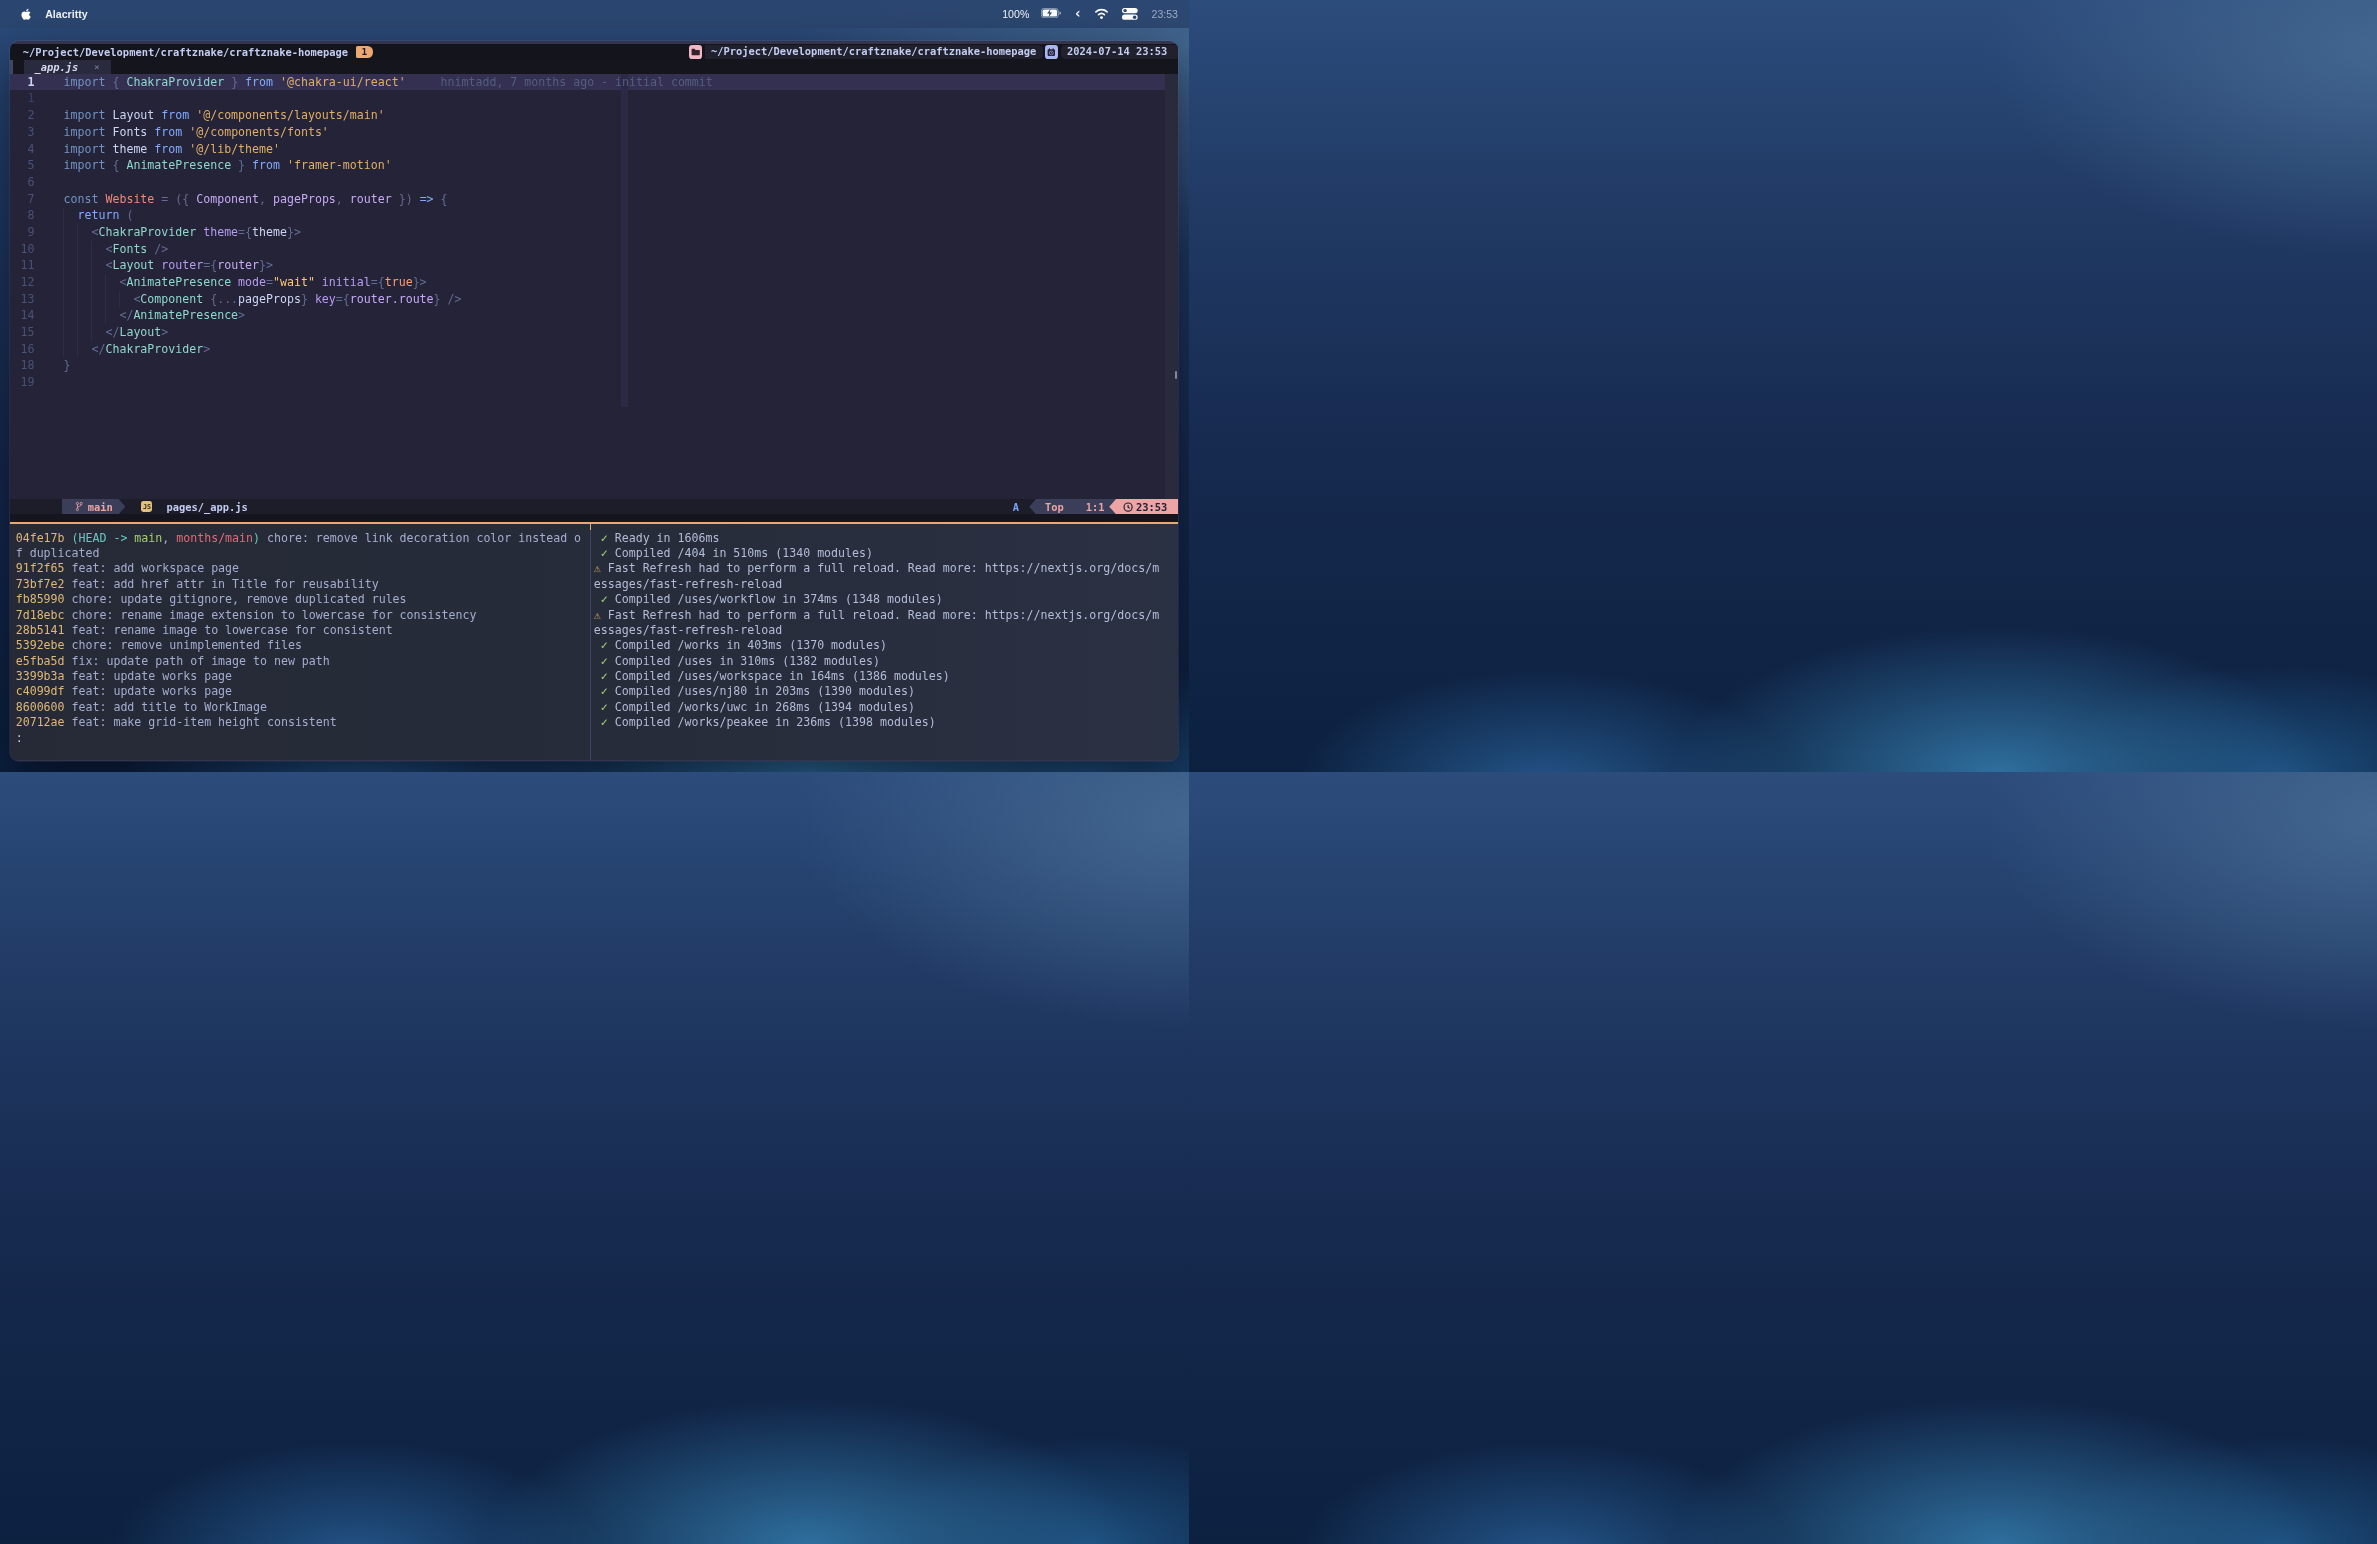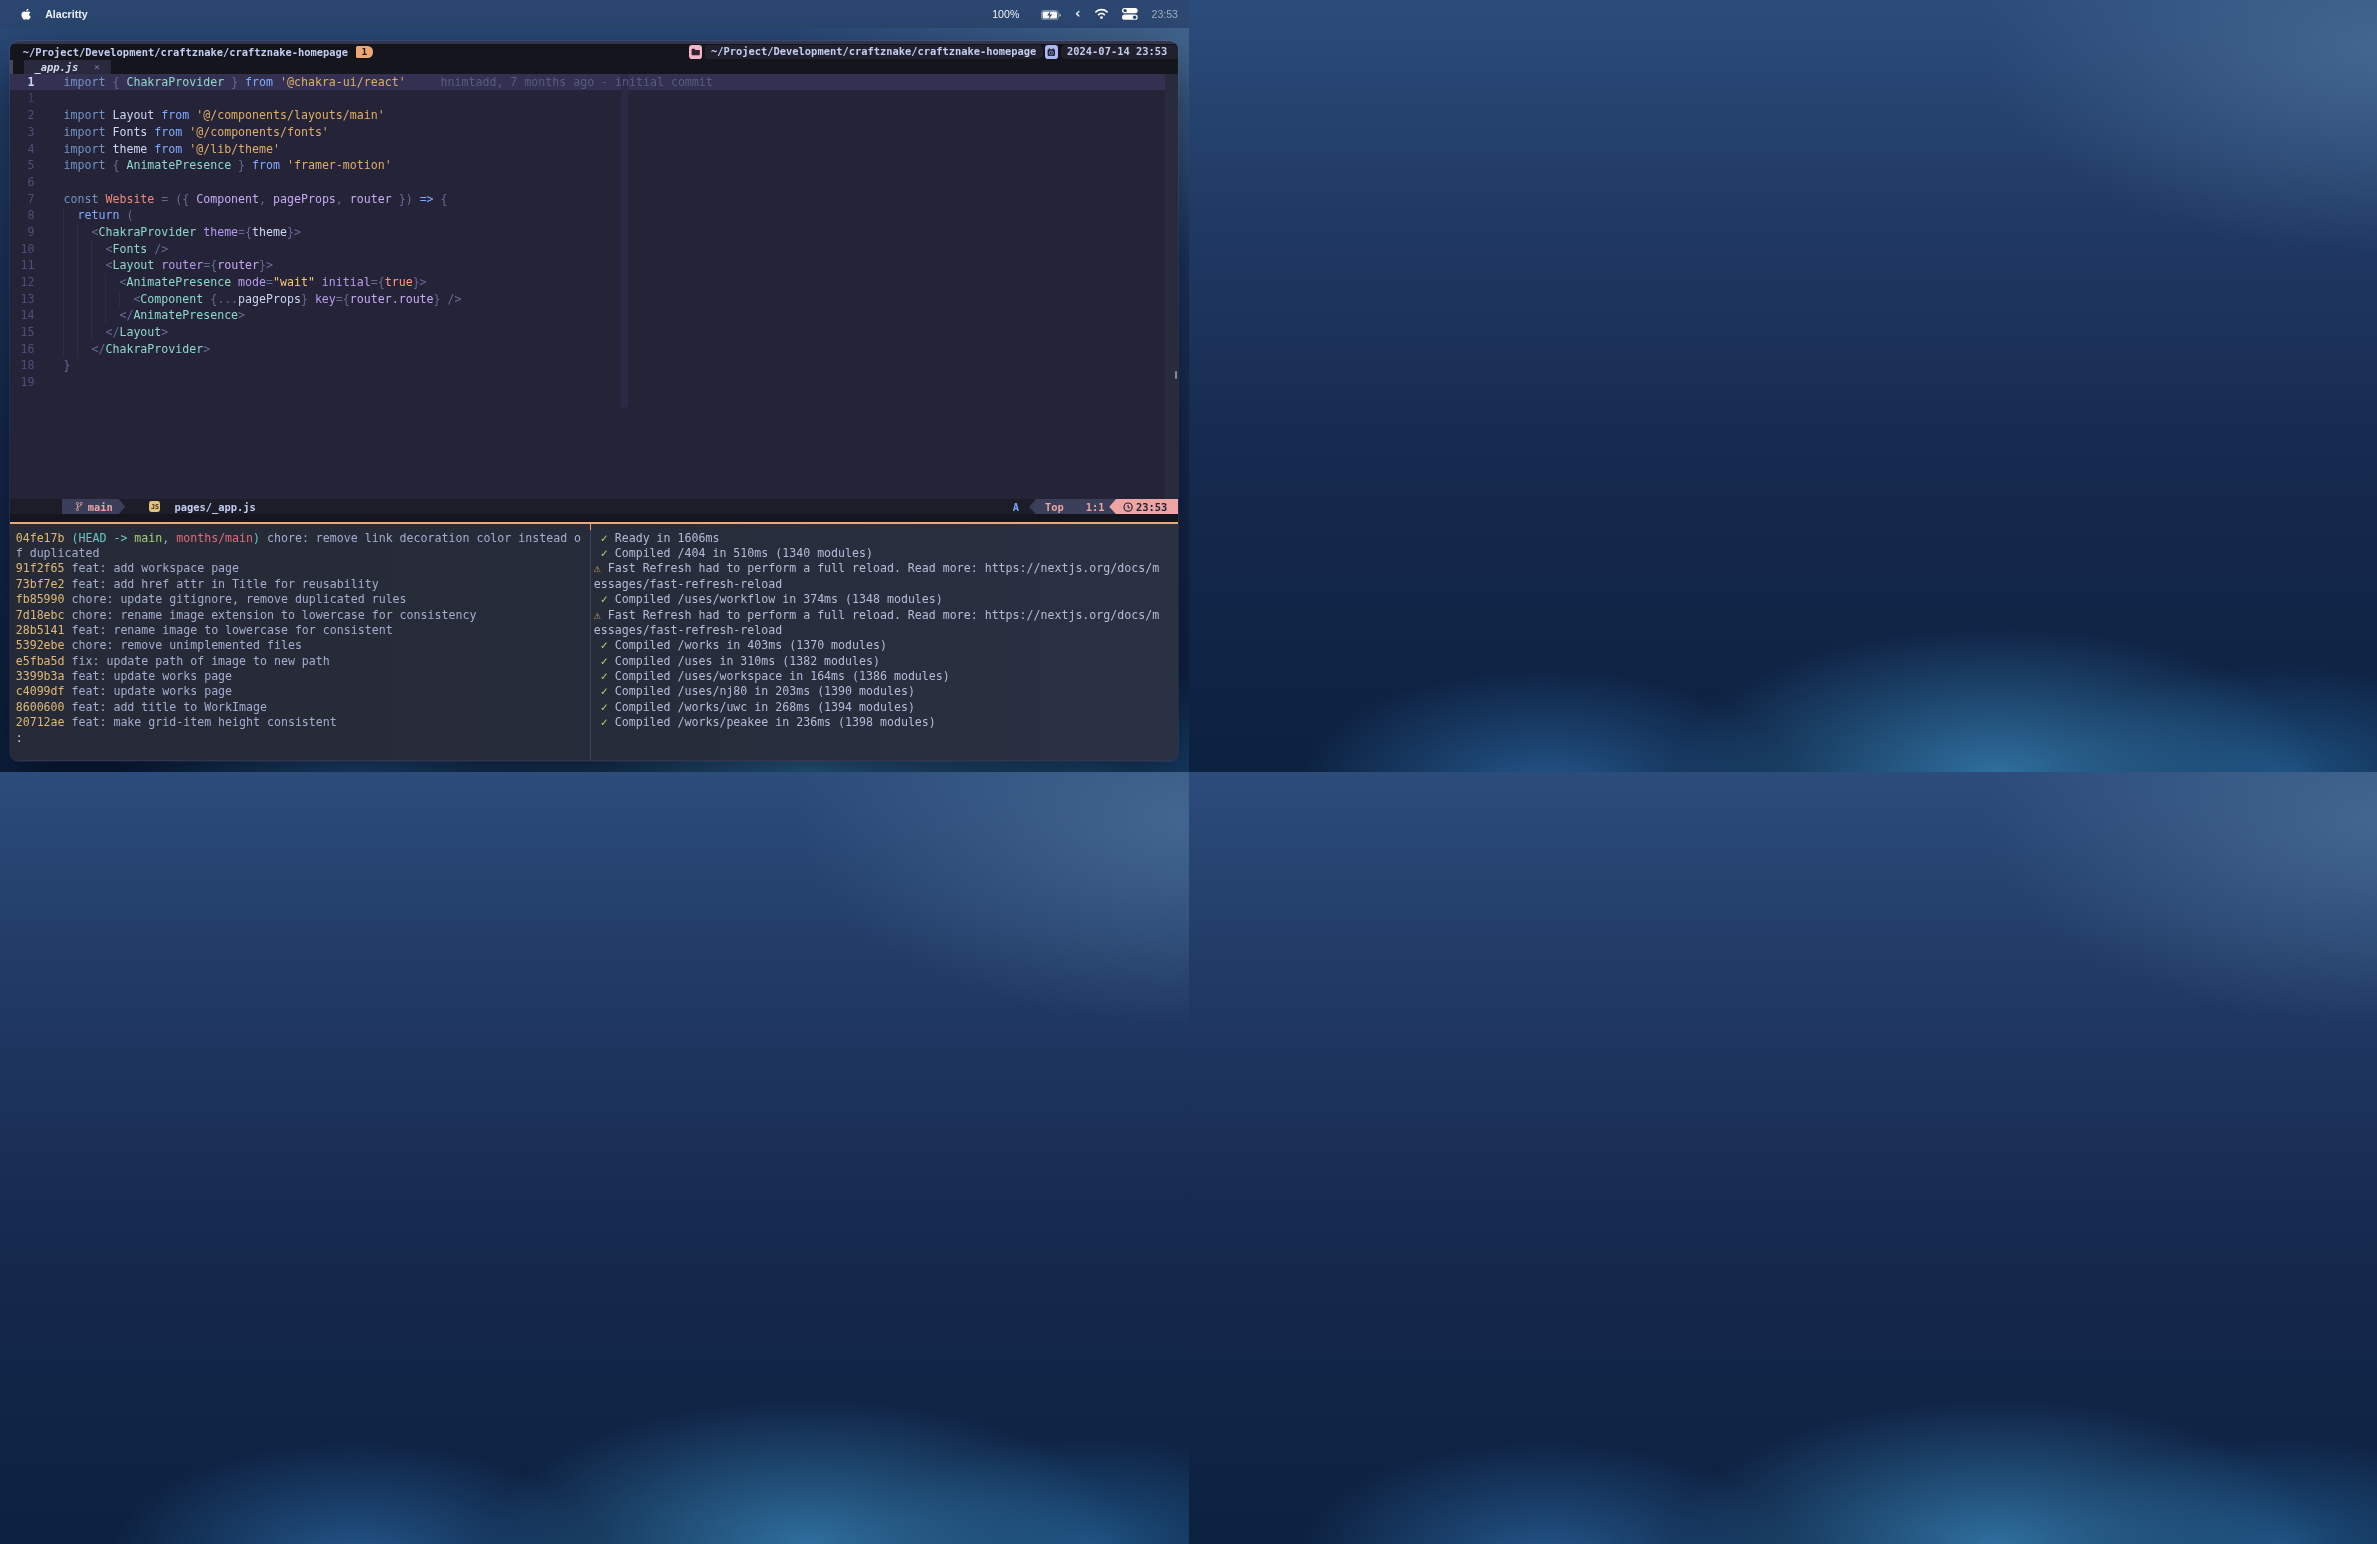--- a/index.html
+++ b/index.html
@@ -13,21 +13,21 @@
       linear-gradient(180deg,#2c4c7c 0,#223d68 22%,#16294e 60%,#0c2140 100%);
     position:relative;
   }
   
   .menubar{position:absolute;left:0;top:0;width:100%;height:28px;
     background:rgba(43,71,112,.92);display:flex;align-items:center;
     color:#f2f5fa;font-family:"Liberation Sans",sans-serif;font-size:10.6px;}
   .mb-left{display:flex;align-items:center;gap:14px;padding-left:21px;}
   .mb-appname{font-weight:bold;}
   .mb-right{margin-left:auto;display:flex;align-items:center;gap:13.4px;padding-right:11px;}
-  .mb-batt{display:flex;align-items:flex-end;gap:22px;}
+  .mb-batt{display:flex;align-items:flex-start;gap:12px;}
   .mb-clock{color:#9fadc4;}
   .mb-chev{font-family:"DejaVu Sans",sans-serif;font-size:13.4px;font-weight:bold;line-height:1;margin-top:-1.6px;}
   
   .window{position:absolute;left:10.2px;top:41px;width:1168px;height:720px;
     background:#34344c;border-radius:8.6px;overflow:hidden;
     box-shadow:0 22px 55px rgba(0,0,10,.55), 0 0 0 0.8px rgba(130,130,170,.28);
     padding-top:3.1px;box-sizing:border-box;}
   
   .tmuxbar{height:15.7px;background:#14141d;display:flex;align-items:center;
     font-size:10.4px;font-weight:bold;color:#c3cdf2;white-space:pre;}
@@ -66,21 +66,21 @@
   
   .statusline{height:15.7px;background:#1d1d2a;display:flex;align-items:stretch;
     font-size:10.4px;font-weight:bold;white-space:pre;}
   .sl-mode{background:#eca4a4;color:#232136;display:flex;align-items:center;
     padding:0 12.6px 0 8.6px;clip-path:polygon(0 0,calc(100% - 7px) 0,100% 50%,calc(100% - 7px) 100%,0 100%);
     position:relative;z-index:2;margin-top:18px;}
   .sl-branch{background:#3a3e58;color:#eca4a4;display:flex;align-items:center;gap:4.7px;
     padding:0 12.6px 0 12.6px;margin-left:-7px;
     clip-path:polygon(0 0,calc(100% - 7px) 0,100% 50%,calc(100% - 7px) 100%,0 100%);z-index:1;}
   .sl-js{width:11px;height:11px;background:#e2c07e;color:#302815;border-radius:2.4px;
-    font-size:6.7px;display:flex;align-items:center;justify-content:center;margin-left:24px;align-self:center;}
+    font-size:6.7px;display:flex;align-items:center;justify-content:center;margin-left:16px;align-self:center;}
   .sl-file{color:#c3cdf2;margin-left:14px;align-self:center;}
   .sl-spacer{flex:1;}
   .sl-a{color:#7aa2f7;align-self:center;margin-right:10.2px;}
   .sl-pos{background:#3a3e58;color:#eca4a4;display:flex;align-items:center;gap:22px;
     padding:0 11.8px 0 15.7px;clip-path:polygon(7px 0,100% 0,100% 100%,7px 100%,0 50%);z-index:1;}
   .sl-time{background:#eca4a4;color:#232136;display:flex;align-items:center;gap:3.1px;
     padding:0 11px 0 13.4px;margin-left:-7px;
     clip-path:polygon(7px 0,100% 0,100% 100%,7px 100%,0 50%);z-index:2;}
   .cmdline{height:7.9px;background:#15151f;}
   .tmux-hborder{height:1.2px;background:#eba877;}

